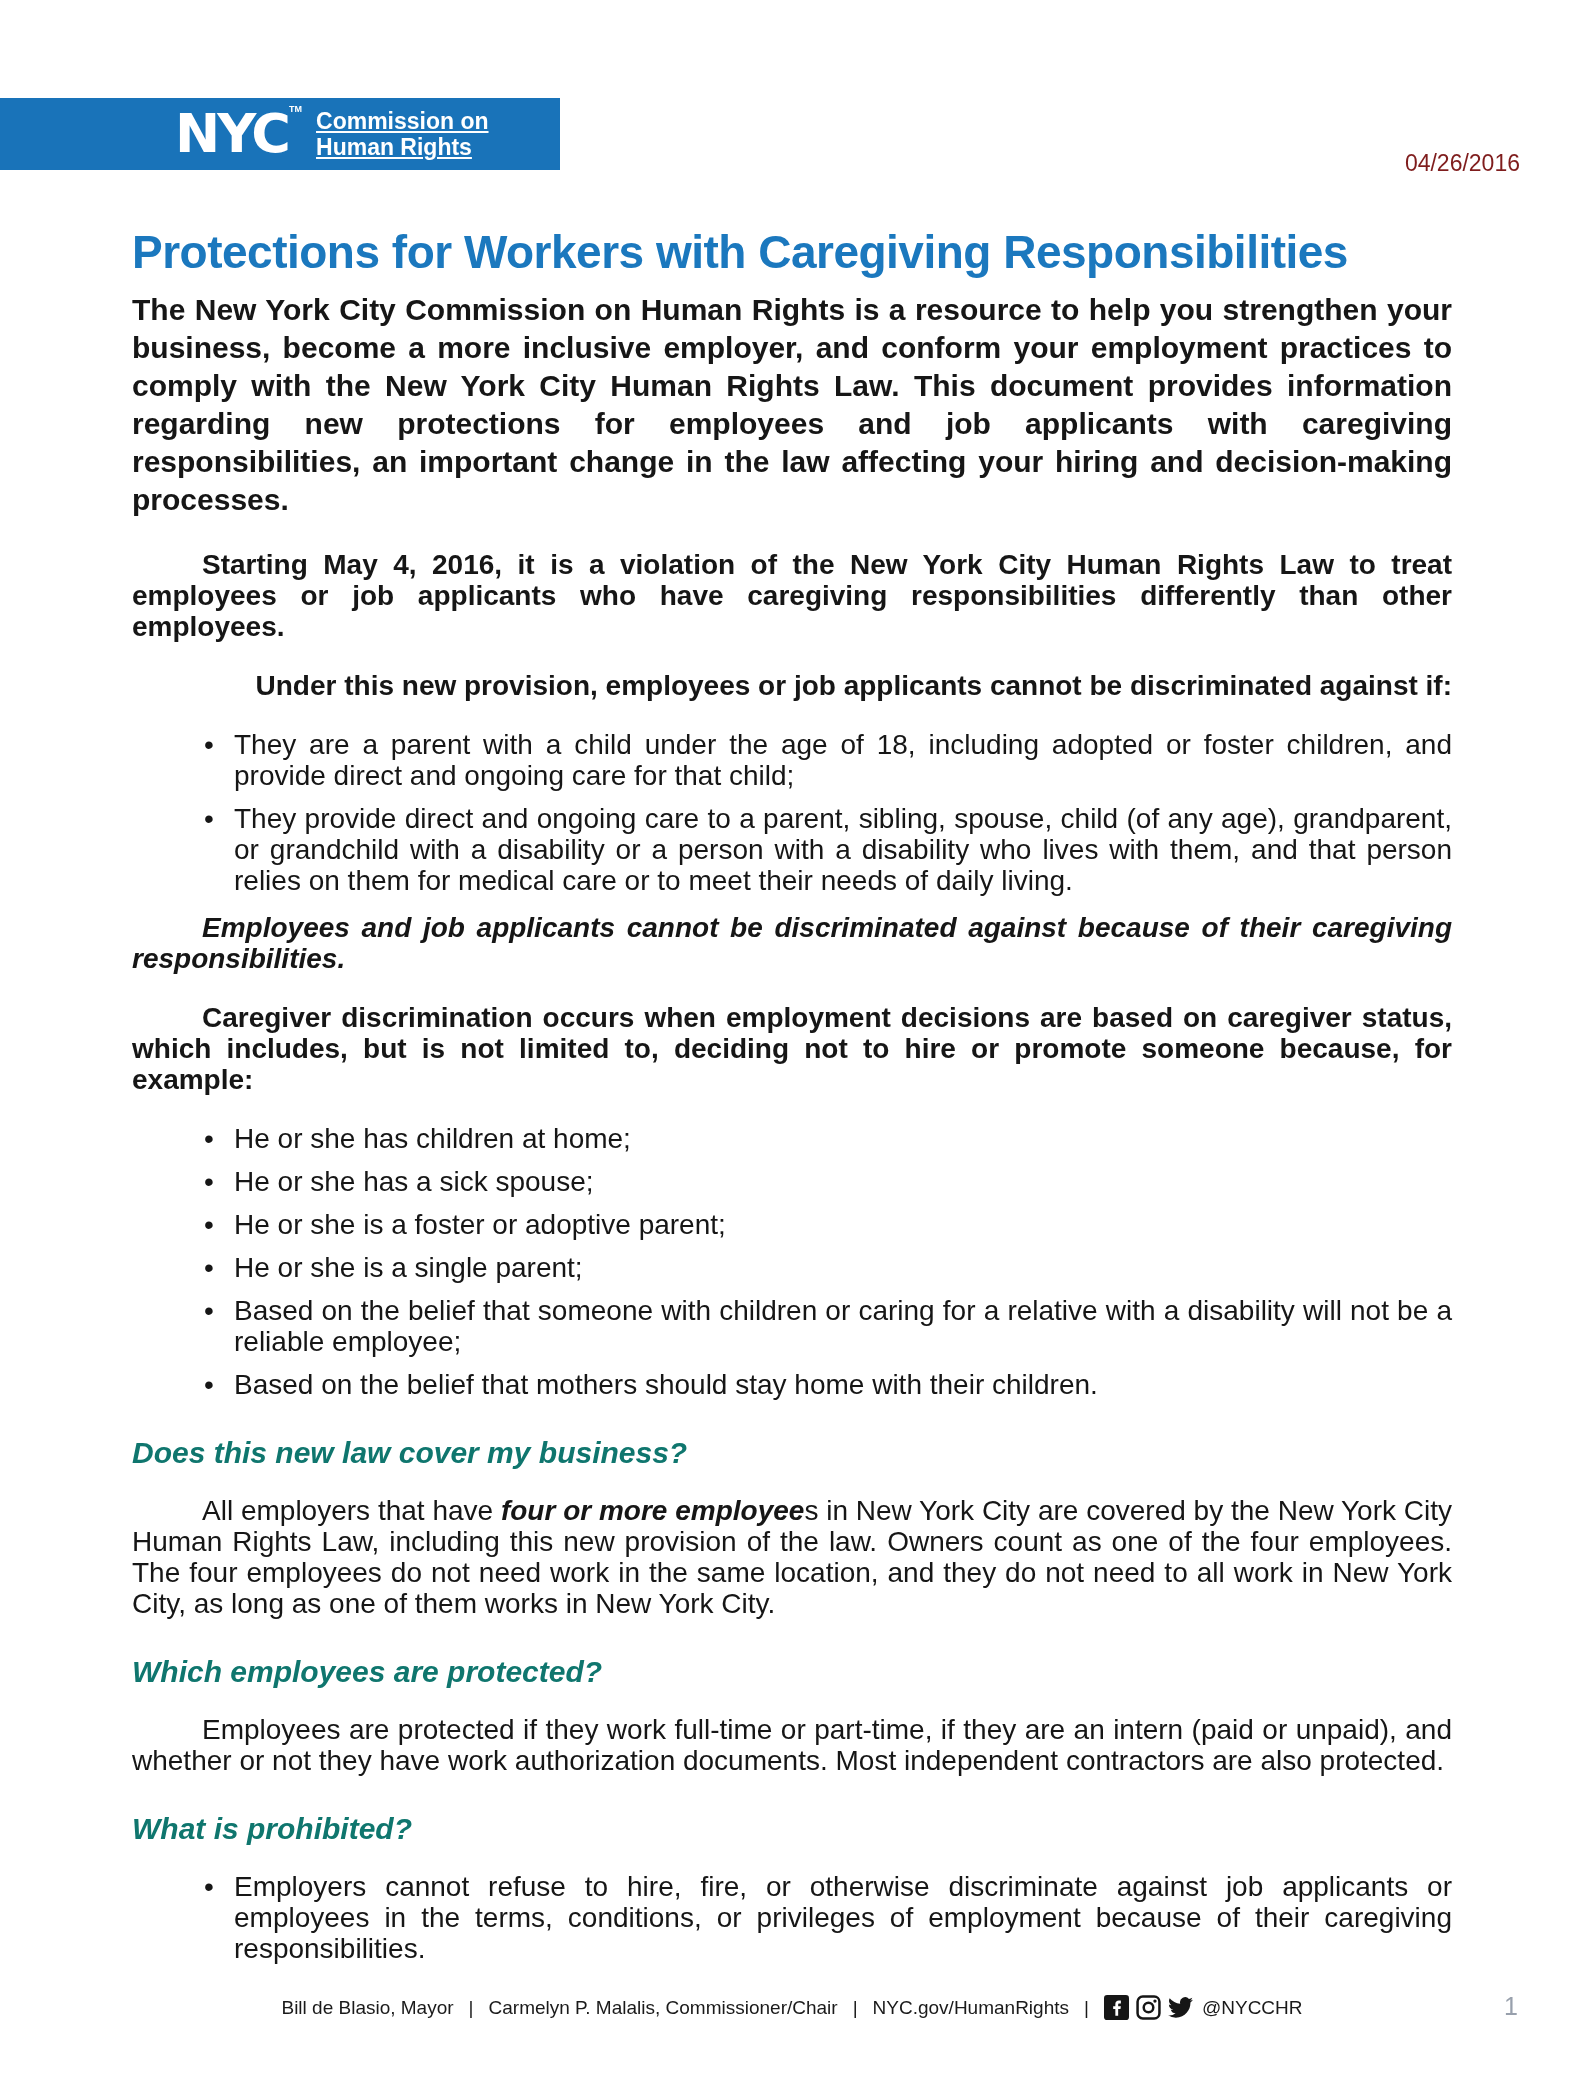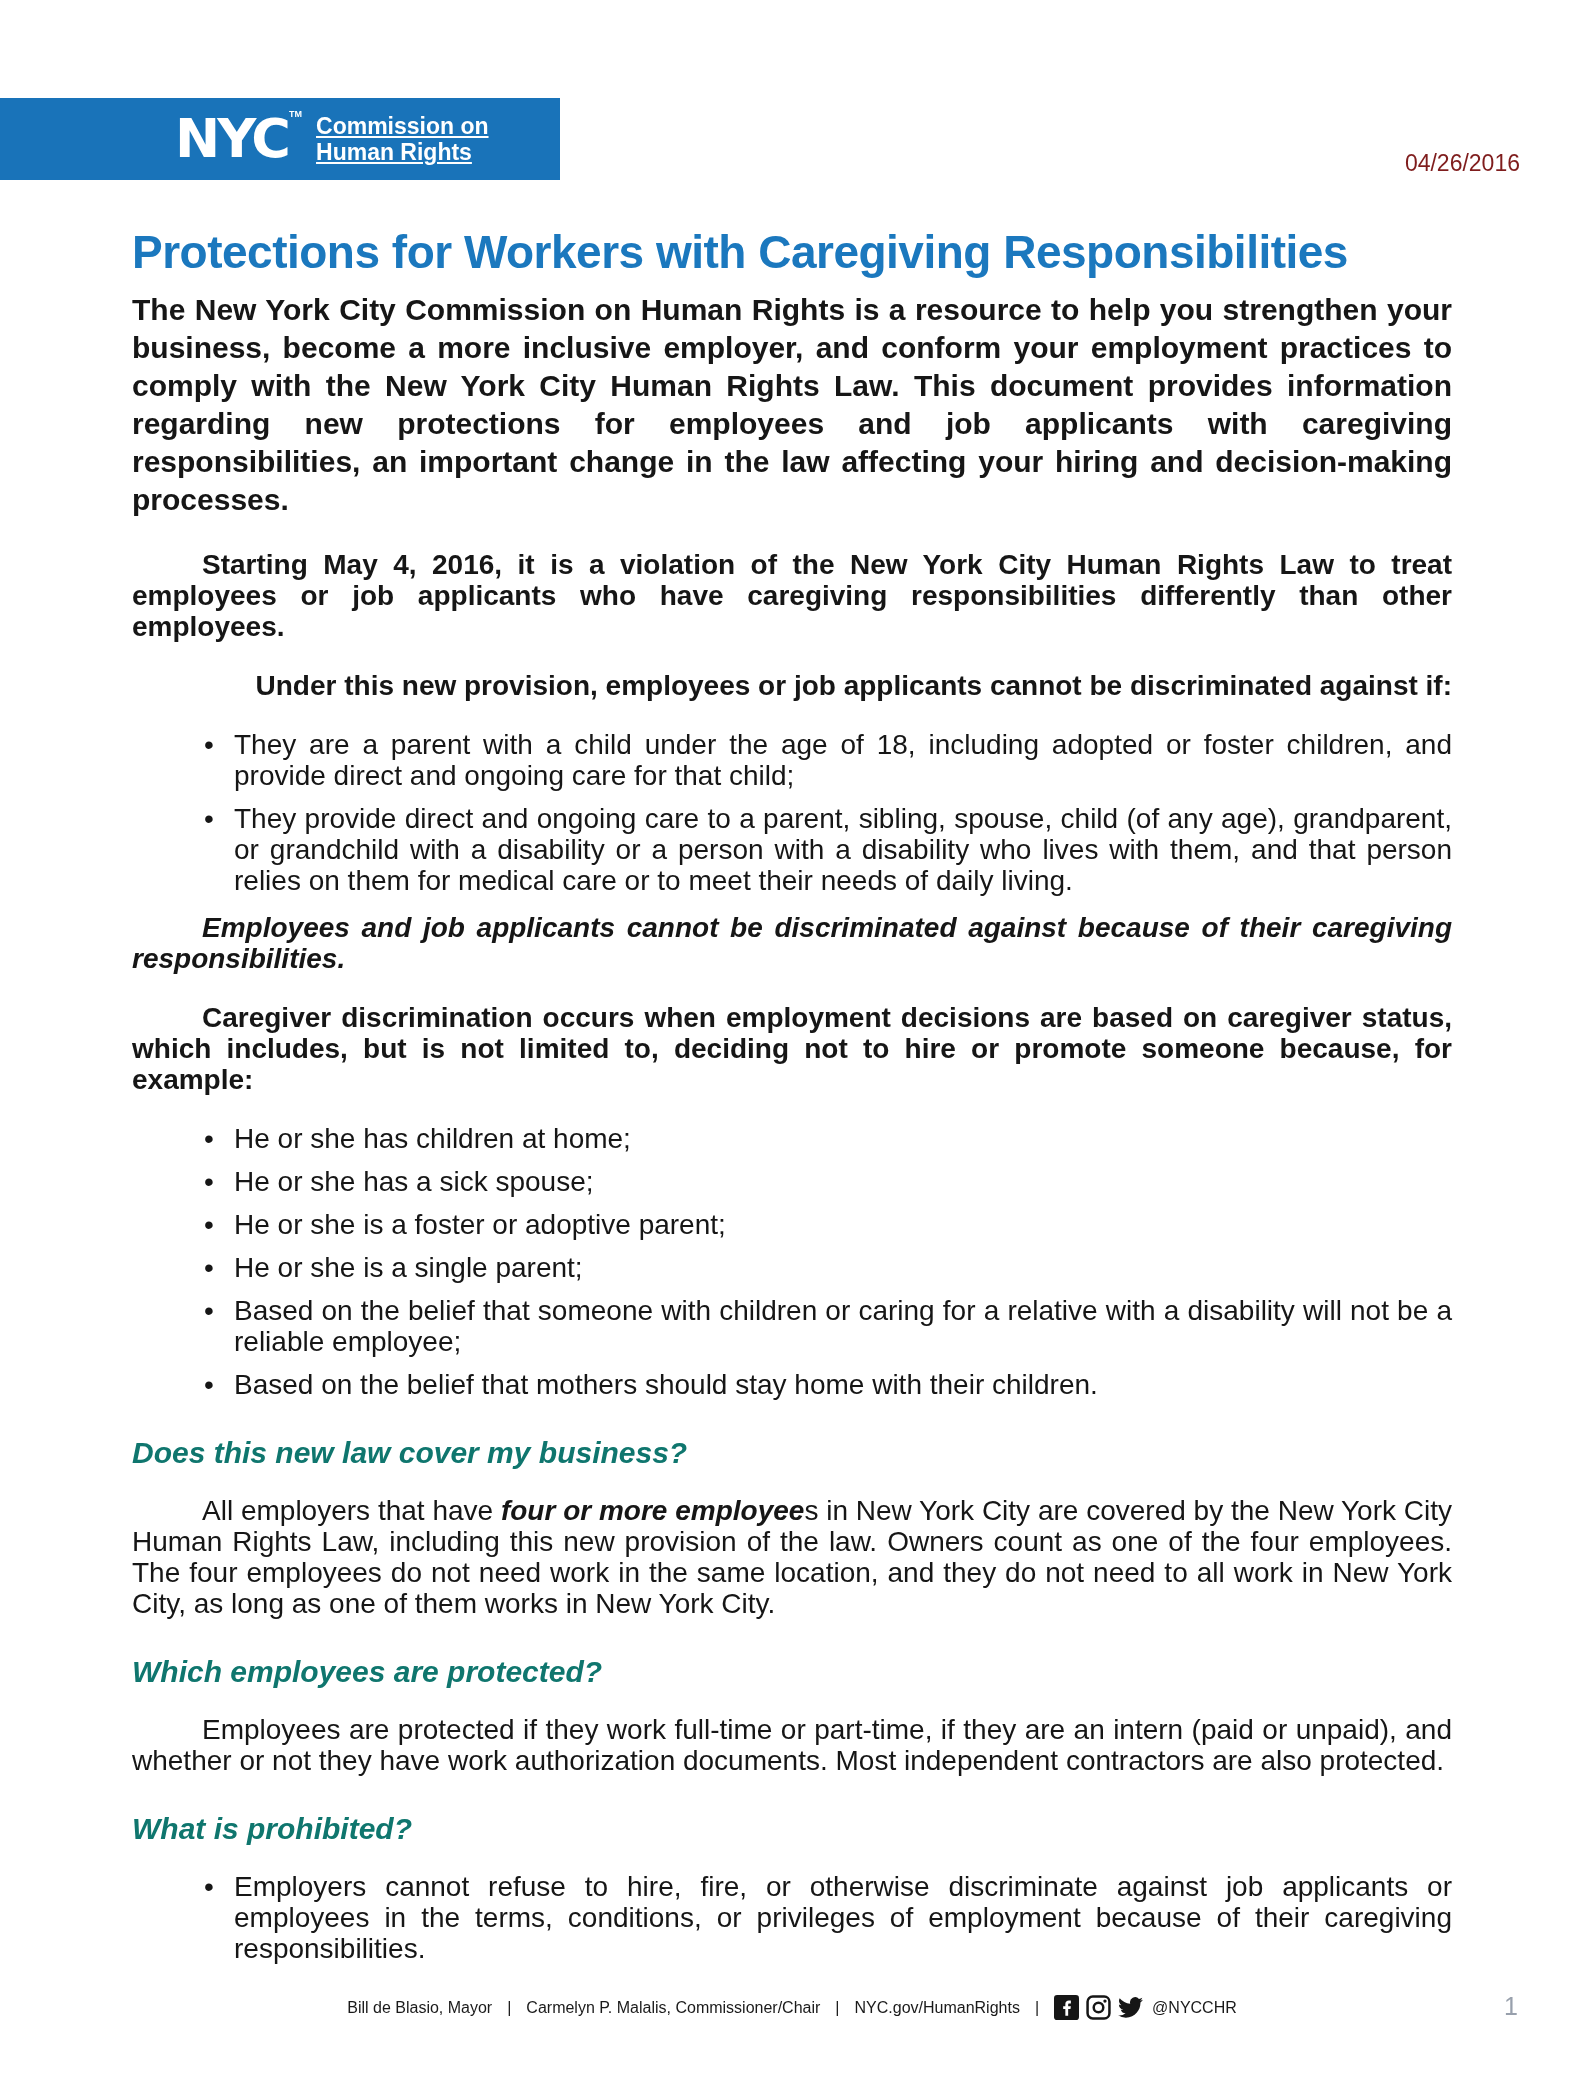--- a/index.html
+++ b/index.html
@@ -8,21 +8,21 @@
     position: relative;
     background: #ffffff;
     font-family: "Liberation Sans", sans-serif;
     color: #161616;
     overflow: hidden;
   }
 
   
   .brandbar {
     position: absolute; top: 98px; left: 0;
-    width: 560px; height: 82px;
+    width: 560px; height: 72px;
     background: #1973b9;
     display: flex; align-items: center;
     padding-left: 175px; box-sizing: border-box;
     color: #ffffff;
   }
   .nyc-logo {
     font-family: "DejaVu Sans", sans-serif;
     font-weight: bold; font-size: 54px;
     letter-spacing: -3px; line-height: 1;
     position: relative; padding-right: 14px;
@@ -91,21 +91,21 @@
     margin-top: 36px;
     color: #0f766e;
     font-weight: bold; font-style: italic;
     font-size: 30px; line-height: 34px;
   }
 
   
   .footer {
     position: absolute; top: 1995px; left: 132px; width: 1320px;
     display: flex; justify-content: center; align-items: center;
-    font-size: 16px; color: #1a1a1a; white-space: nowrap;
+    font-size: 19px; color: #1a1a1a; white-space: nowrap;
   }
   .footer .sep { margin: 0 15px; color: #1a1a1a; }
   .social { display: inline-flex; align-items: center; gap: 7px; margin-right: 9px; }
   .social svg { width: 25px; height: 25px; display: block; }
   .page-number {
     position: absolute; top: 1992px; right: 66px;
     color: #98a0ac; font-size: 25px;
   }
 </style>
 </head>

